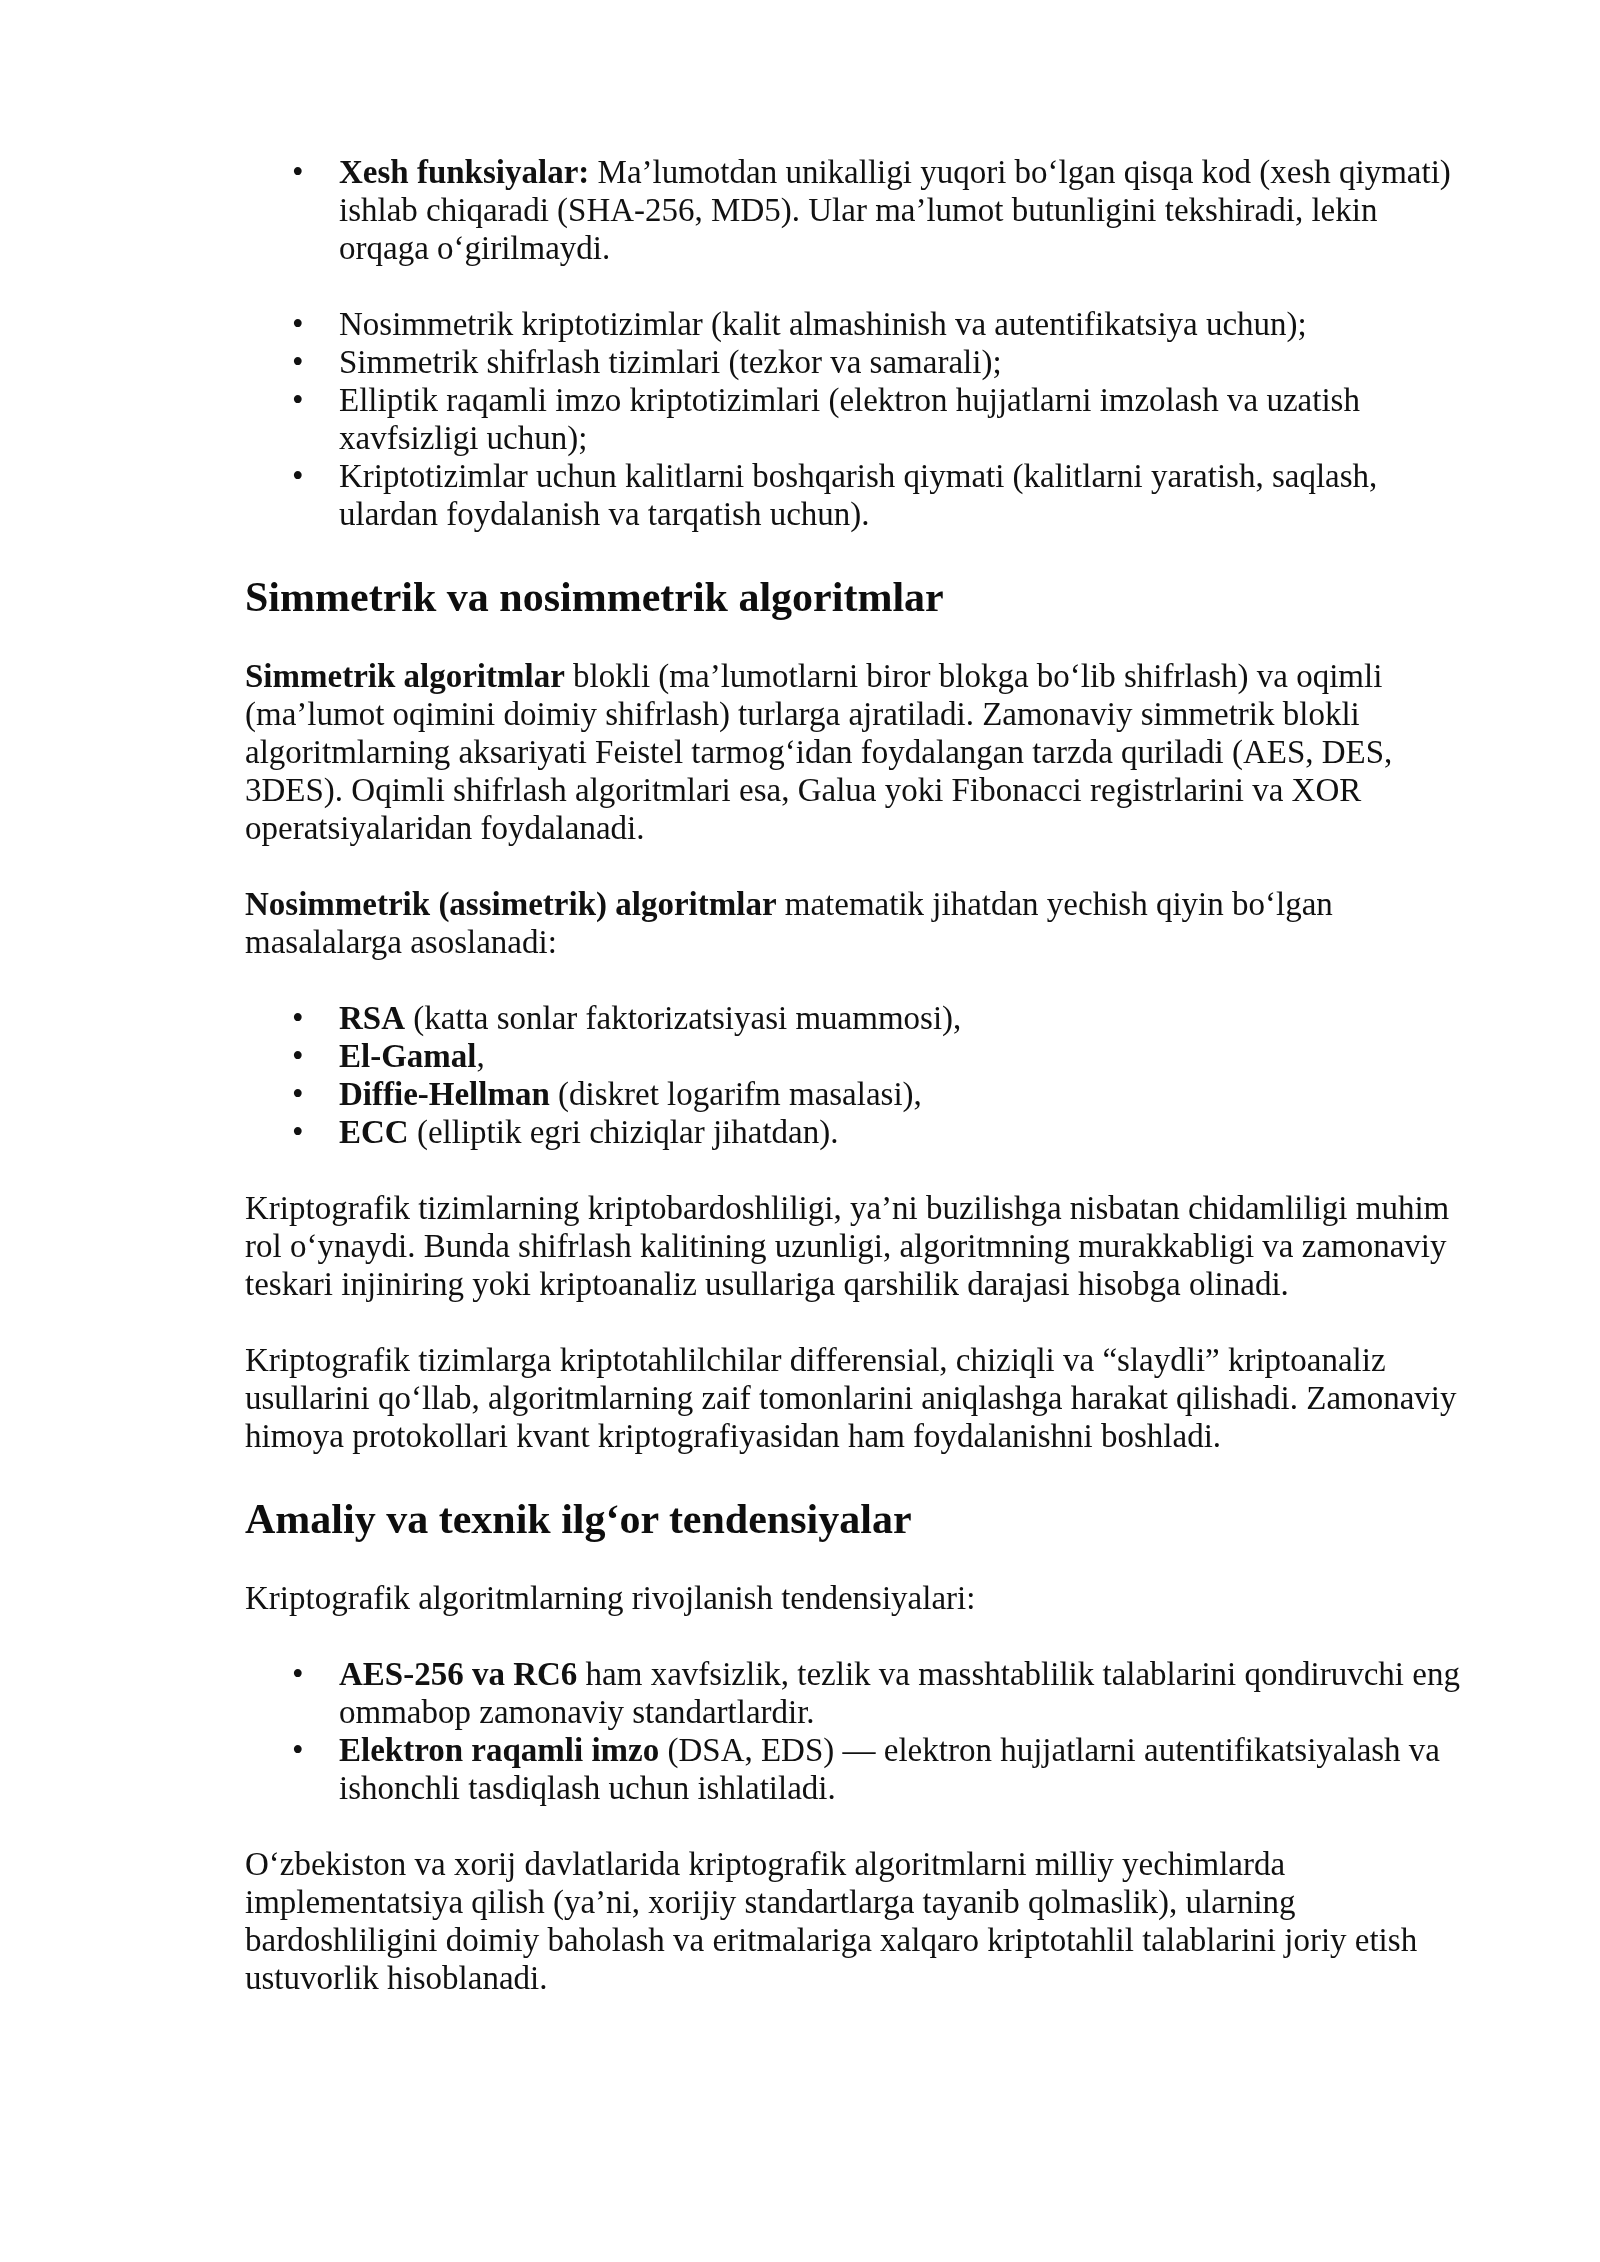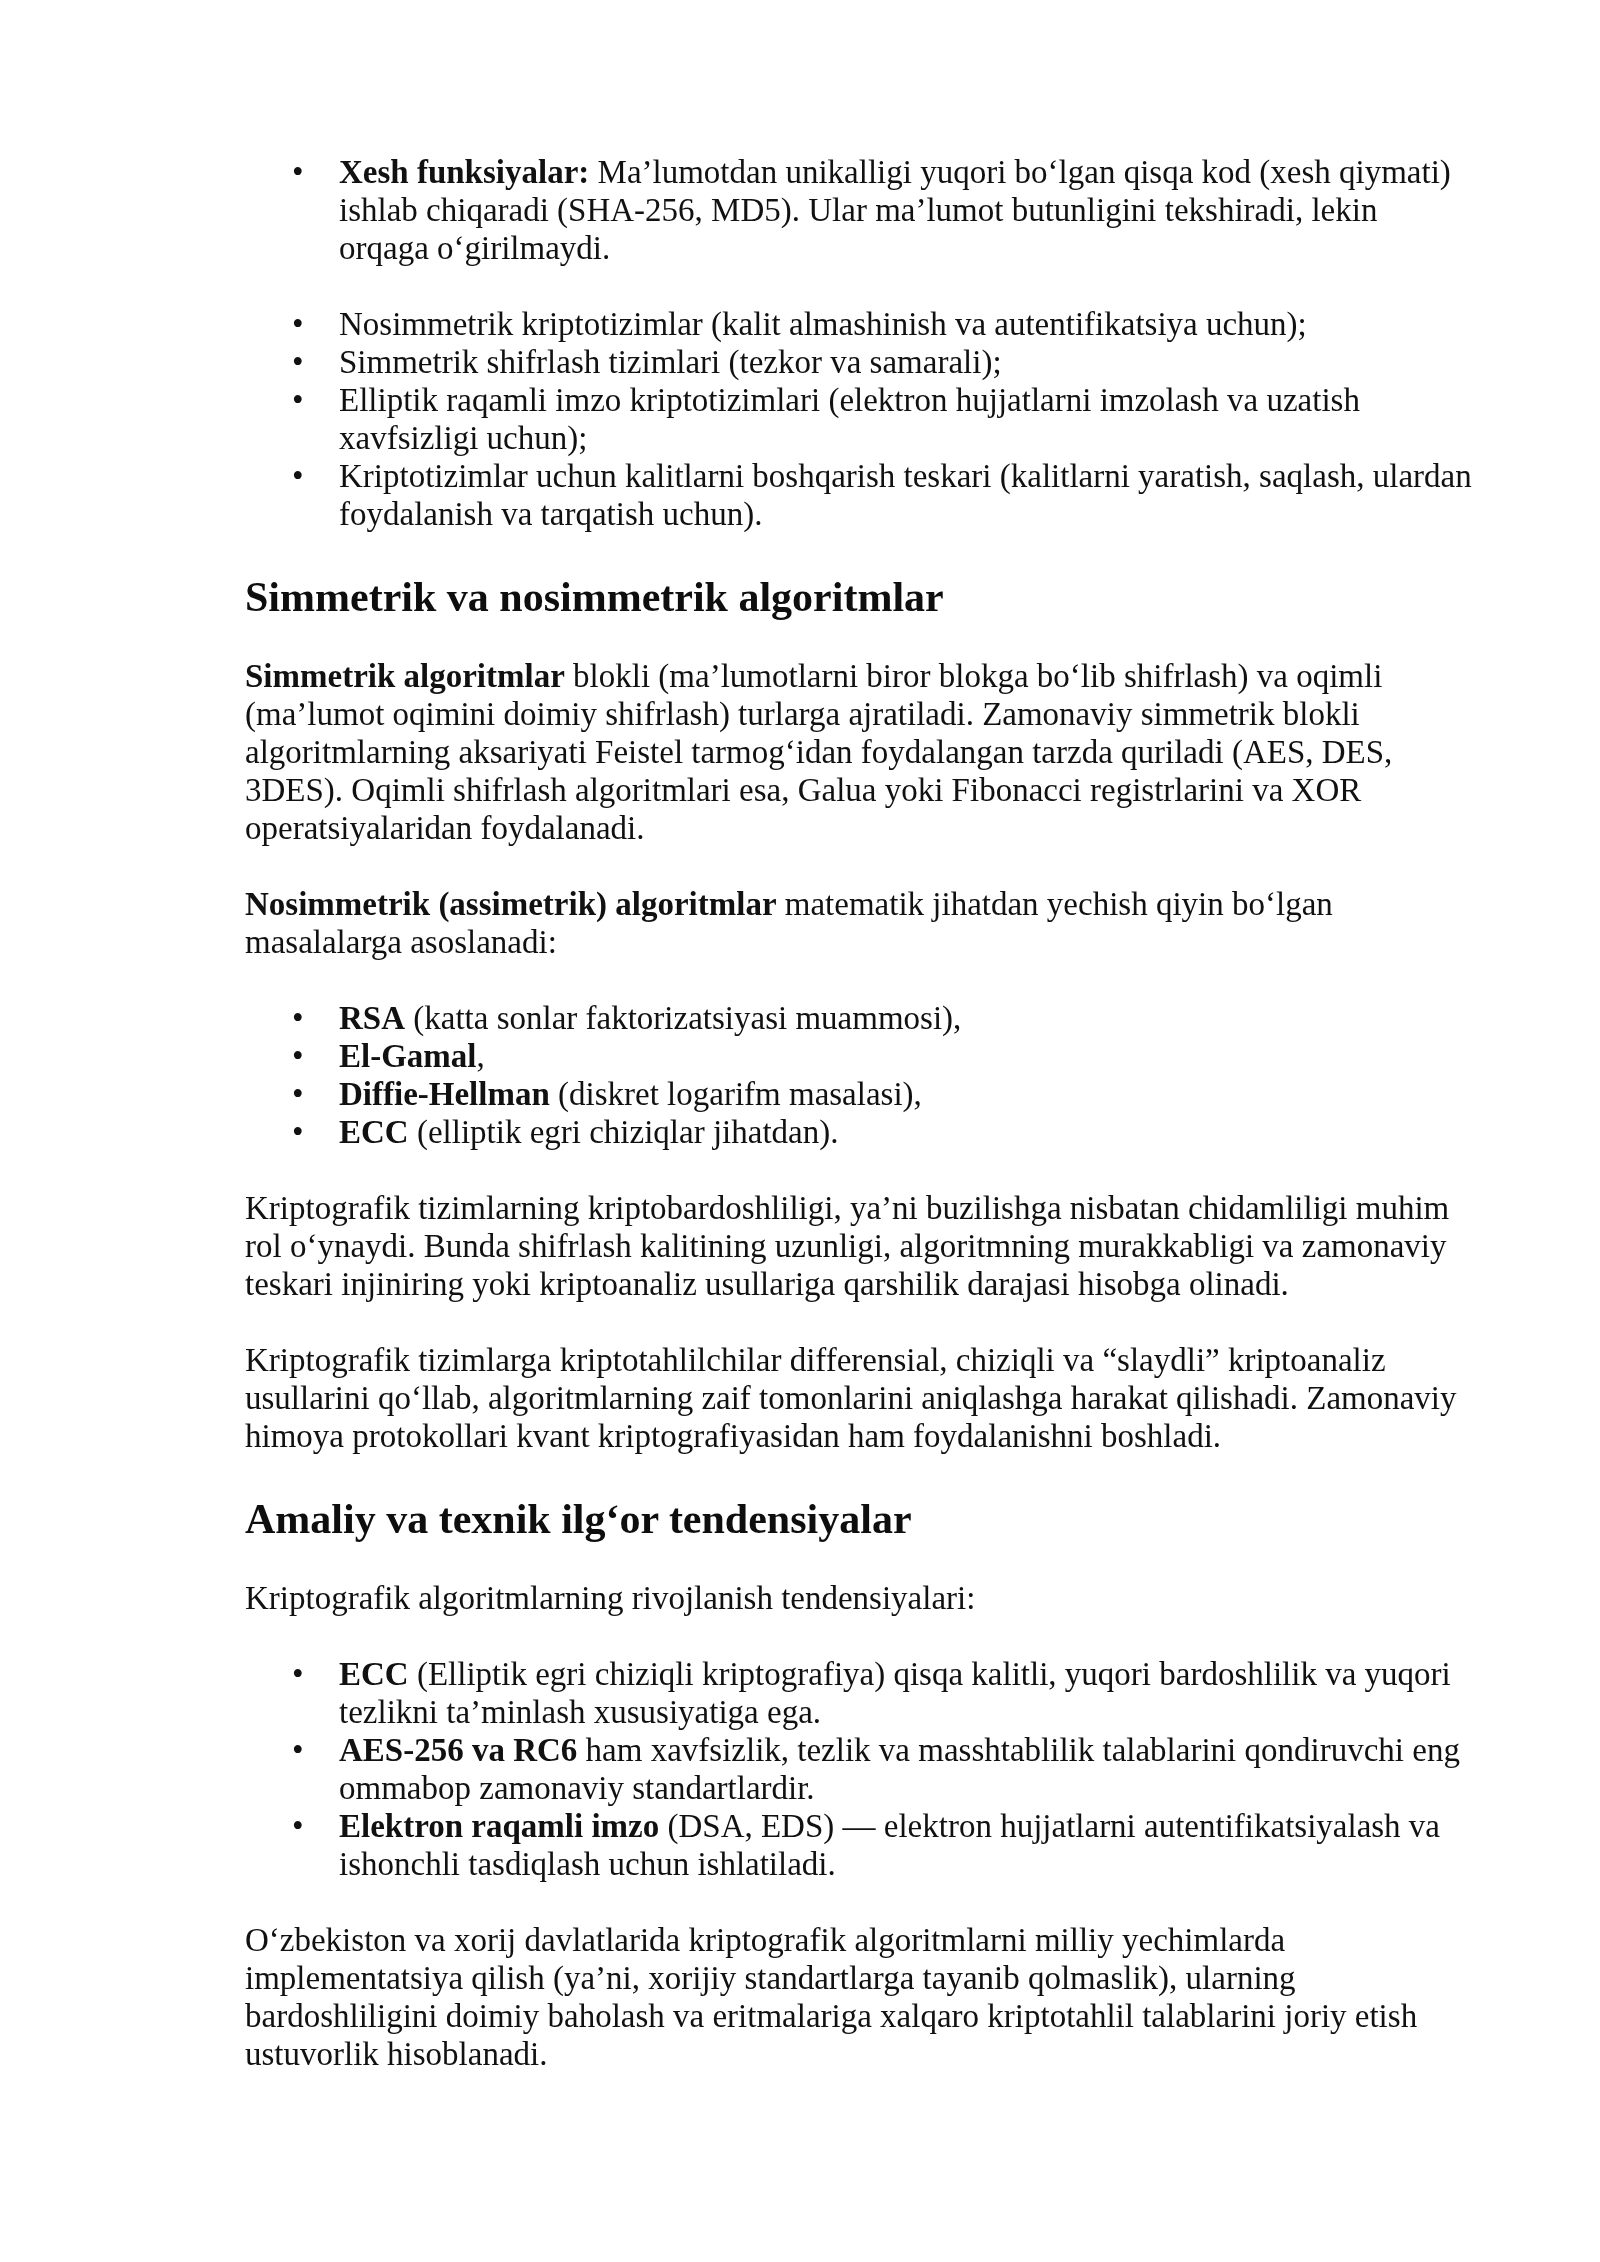--- a/index.html
+++ b/index.html
@@ -58,21 +58,21 @@
 
     <ul class="blist">
       <li><span class="b">Xesh funksiyalar:</span><span> Ma’lumotdan unikalligi yuqori bo‘lgan qisqa kod (xesh qiymati) ishlab chiqaradi (SHA-256, MD5). Ular ma’lumot butunligini tekshiradi, lekin orqaga o‘girilmaydi.</span></li>
     </ul>
 
 
     <ul class="blist">
       <li><span>Nosimmetrik kriptotizimlar (kalit almashinish va autentifikatsiya uchun);</span></li>
       <li><span>Simmetrik shifrlash tizimlari (tezkor va samarali);</span></li>
       <li><span>Elliptik raqamli imzo kriptotizimlari (elektron hujjatlarni imzolash va uzatish xavfsizligi uchun);</span></li>
-      <li><span>Kriptotizimlar uchun kalitlarni boshqarish teskari (kalitlarni yaratish, saqlash, ulardan foydalanish va tarqatish uchun).</span></li>
+      <li><span>Kriptotizimlar uchun kalitlarni boshqarish qiymati (kalitlarni yaratish, saqlash, ulardan foydalanish va tarqatish uchun).</span></li>
     </ul>
 
     <h2 class="head">Simmetrik va nosimmetrik algoritmlar</h2>
 
     <p class="para"><span class="b">Simmetrik algoritmlar</span><span> blokli (ma’lumotlarni biror blokga bo‘lib shifrlash) va oqimli (ma’lumot oqimini doimiy shifrlash) turlarga ajratiladi. Zamonaviy simmetrik blokli algoritmlarning aksariyati Feistel tarmog‘idan foydalangan tarzda quriladi (AES, DES, 3DES). Oqimli shifrlash algoritmlari esa, Galua yoki Fibonacci registrlarini va XOR operatsiyalaridan foydalanadi.</span></p>
 
     <p class="para"><span class="b">Nosimmetrik (assimetrik) algoritmlar</span><span> matematik jihatdan yechish qiyin bo‘lgan masalalarga asoslanadi:</span></p>
 
     <ul class="blist">
       <li><span class="b">RSA</span><span> (katta sonlar faktorizatsiyasi muammosi),</span></li>
@@ -83,21 +83,20 @@
 
     <p class="para">Kriptografik tizimlarning kriptobardoshliligi, ya’ni buzilishga nisbatan chidamliligi muhim rol o‘ynaydi. Bunda shifrlash kalitining uzunligi, algoritmning murakkabligi va zamonaviy teskari injiniring yoki kriptoanaliz usullariga qarshilik darajasi hisobga olinadi.</p>
 
     <p class="para">Kriptografik tizimlarga kriptotahlilchilar differensial, chiziqli va “slaydli” kriptoanaliz usullarini qo‘llab, algoritmlarning zaif tomonlarini aniqlashga harakat qilishadi. Zamonaviy himoya protokollari kvant kriptografiyasidan ham foydalanishni boshladi.</p>
 
     <h2 class="head">Amaliy va texnik ilg‘or tendensiyalar</h2>
 
     <p class="para">Kriptografik algoritmlarning rivojlanish tendensiyalari:</p>
 
     <ul class="blist">
-      <li><span class="b">ECC</span><span> (Elliptik egri chiziqli kriptografiya) qisqa kalitli, yuqori bardoshlilik va yuqori tezlikni ta’minlash xususiyatiga ega.</span></li>
       <li><span class="b">AES-256 va RC6</span><span> ham xavfsizlik, tezlik va masshtablilik talablarini qondiruvchi eng ommabop zamonaviy standartlardir.</span></li>
       <li><span class="b">Elektron raqamli imzo</span><span> (DSA, EDS) — elektron hujjatlarni autentifikatsiyalash va ishonchli tasdiqlash uchun ishlatiladi.</span></li>
     </ul>
 
     <p class="para">O‘zbekiston va xorij davlatlarida kriptografik algoritmlarni milliy yechimlarda implementatsiya qilish (ya’ni, xorijiy standartlarga tayanib qolmaslik), ularning bardoshliligini doimiy baholash va eritmalariga xalqaro kriptotahlil talablarini joriy etish ustuvorlik hisoblanadi.</p>
 
   </div>
 </div>
 
 </body></html>

